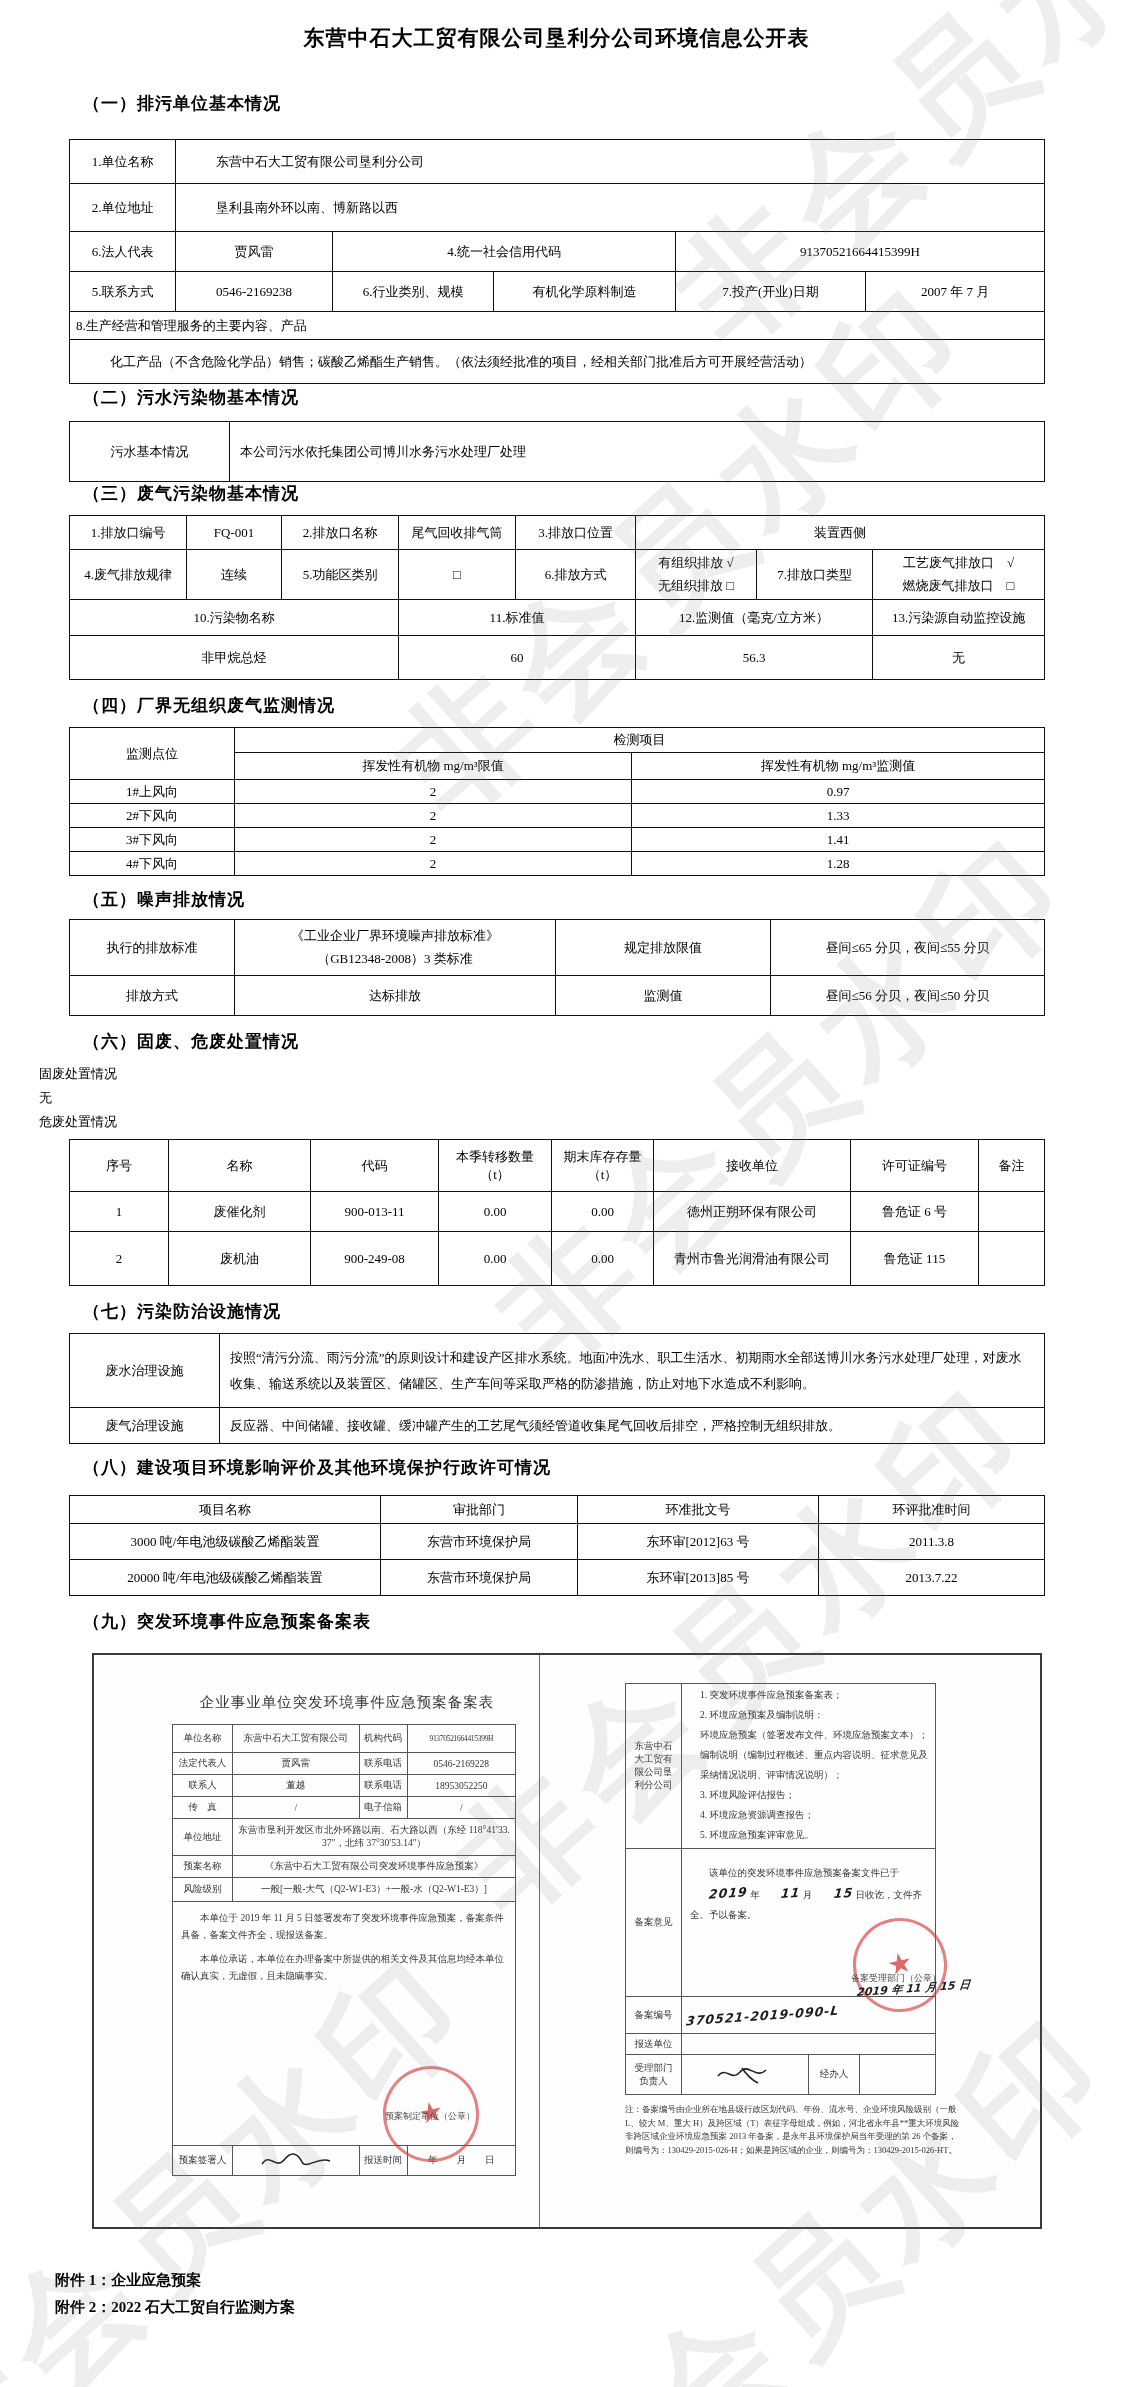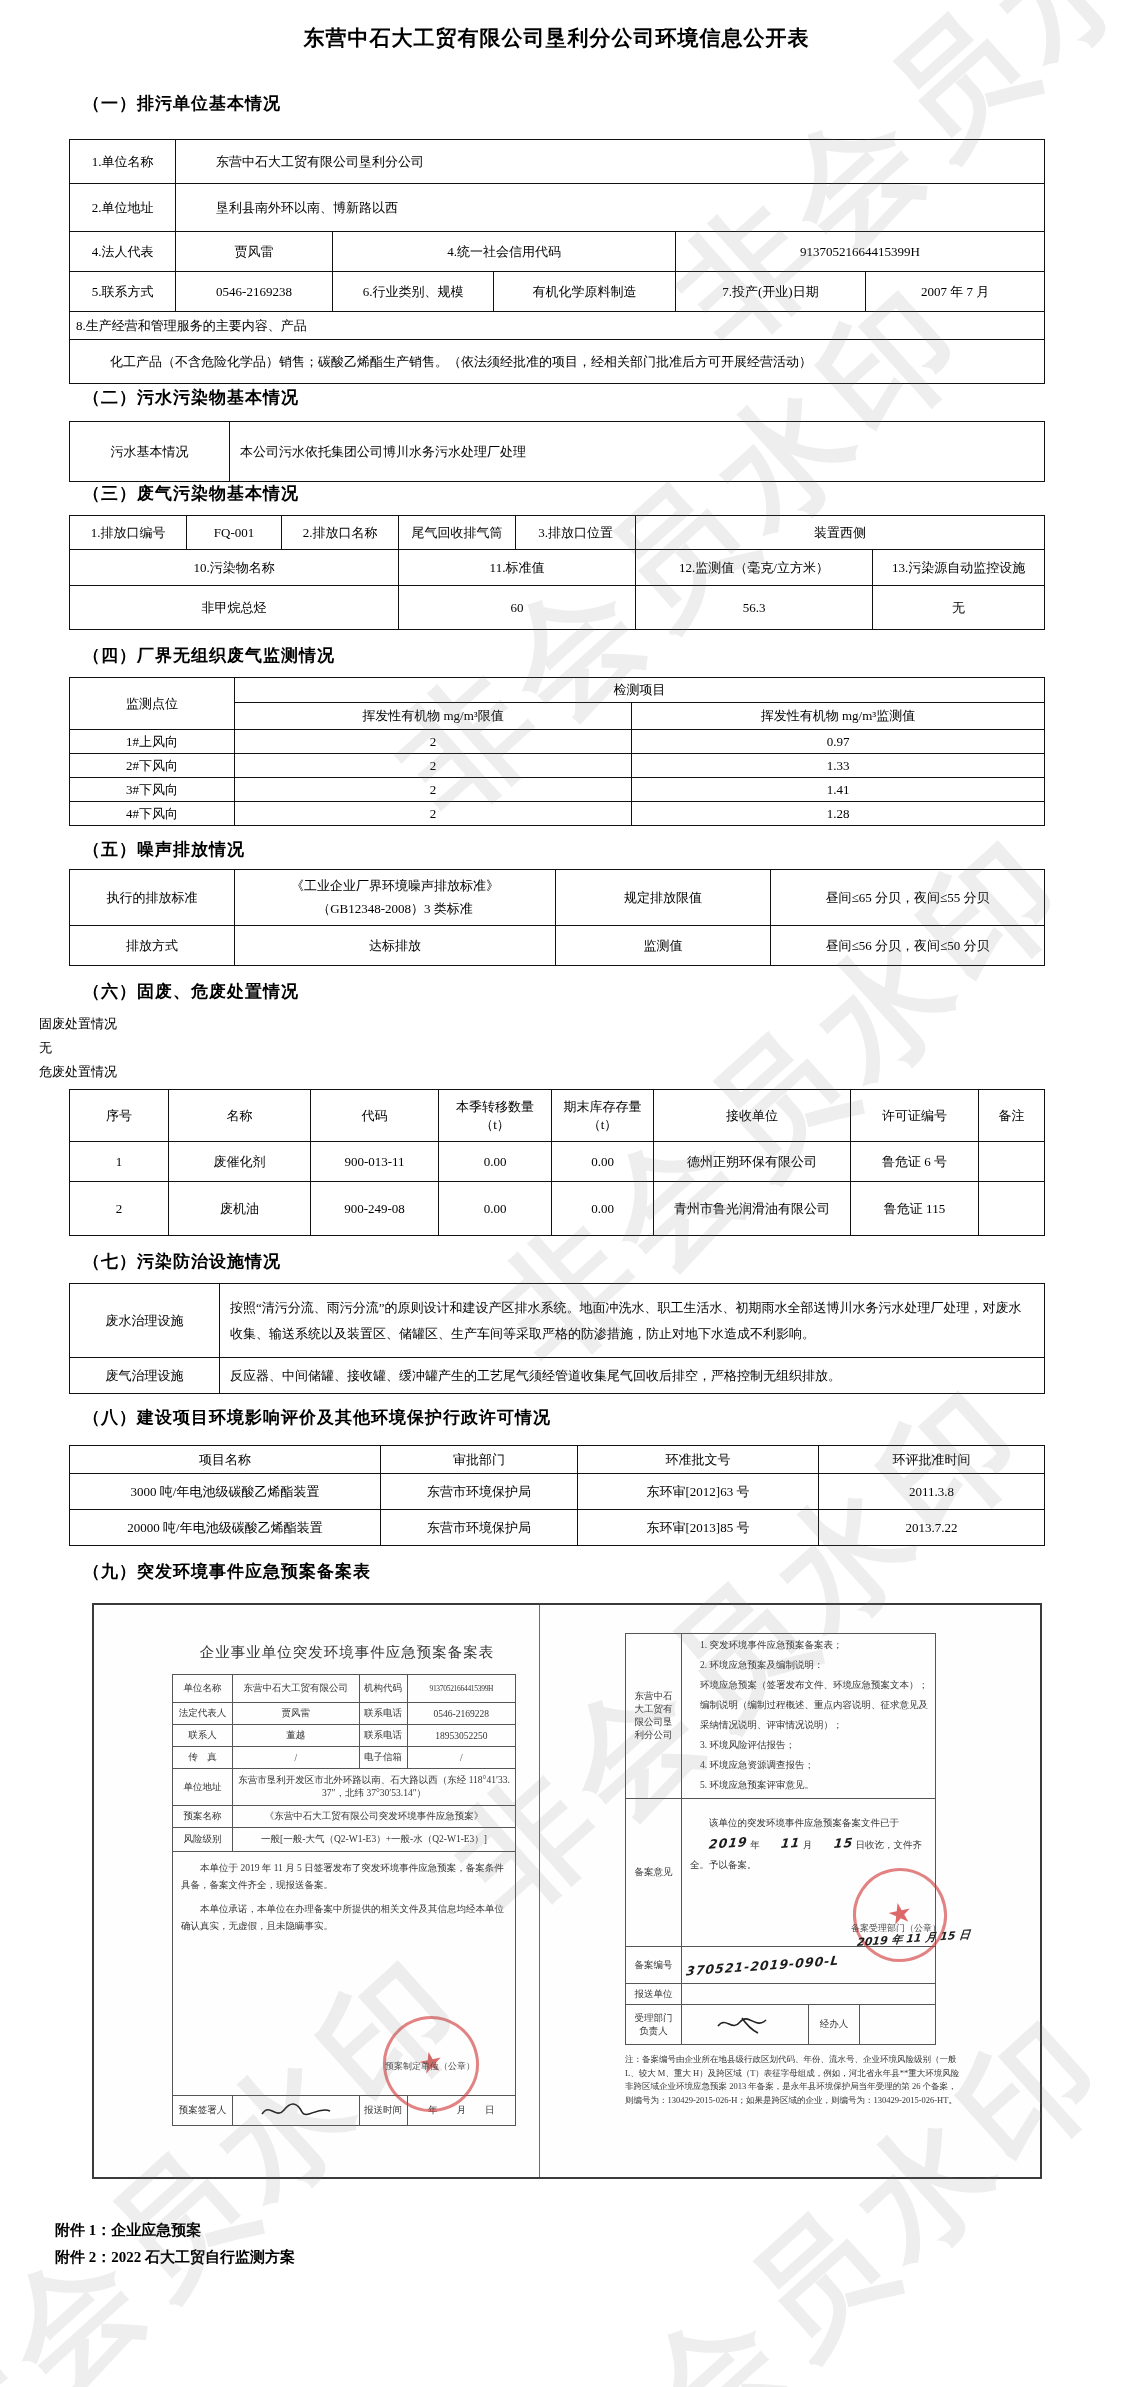--- a/index.html
+++ b/index.html
@@ -80,21 +80,21 @@
     <tbody>
         <tr style="height:44px">
       <td>1.单位名称</td>
       <td class="tl pl40" colspan="5">东营中石大工贸有限公司垦利分公司</td>
     </tr>
     <tr style="height:48px">
       <td>2.单位地址</td>
       <td class="tl pl40" colspan="5">垦利县南外环以南、博新路以西</td>
     </tr>
     <tr style="height:40px">
-      <td>4.法人代表</td>
+      <td>6.法人代表</td>
       <td>贾风雷</td>
       <td colspan="2">4.统一社会信用代码</td>
       <td colspan="2">91370521664415399H</td>
     </tr>
     <tr style="height:40px">
       <td>5.联系方式</td>
       <td>0546-2169238</td>
       <td>6.行业类别、规模</td>
       <td>有机化学原料制造</td>
       <td>7.投产(开业)日期</td>
@@ -136,20 +136,36 @@
         <col style="width:172px">
       </colgroup>
     <tbody>
         <tr style="height:34px">
       <td>1.排放口编号</td>
       <td>FQ-001</td>
       <td>2.排放口名称</td>
       <td>尾气回收排气筒</td>
       <td>3.排放口位置</td>
       <td colspan="3">装置西侧</td>
+    </tr>
+    <tr style="height:50px">
+      <td>4.废气排放规律</td>
+      <td>连续</td>
+      <td>5.功能区类别</td>
+      <td>□</td>
+      <td>6.排放方式</td>
+      <td>
+        <div class="cellline">有组织排放 √</div>
+        <div class="cellline">无组织排放 □</div>
+      </td>
+      <td>7.排放口类型</td>
+      <td>
+        <div class="cellline">工艺废气排放口　√</div>
+        <div class="cellline">燃烧废气排放口　□</div>
+      </td>
     </tr>
     <tr style="height:36px">
       <td colspan="3">10.污染物名称</td>
       <td colspan="2">11.标准值</td>
       <td colspan="2">12.监测值（毫克/立方米）</td>
       <td>13.污染源自动监控设施</td>
     </tr>
     <tr style="height:44px">
       <td colspan="3">非甲烷总烃</td>
       <td colspan="2">60</td>

